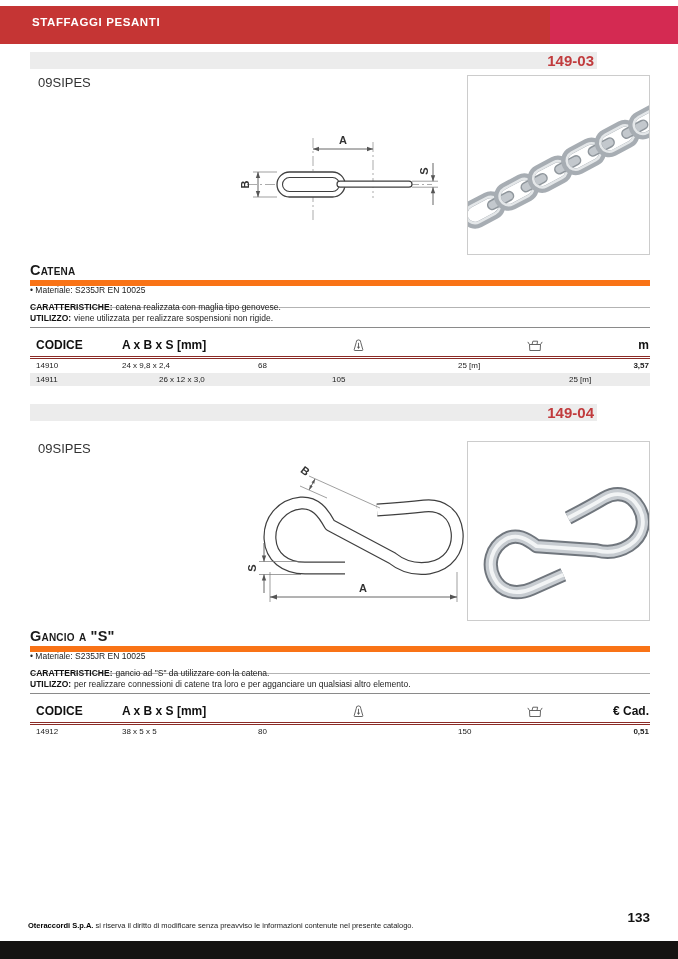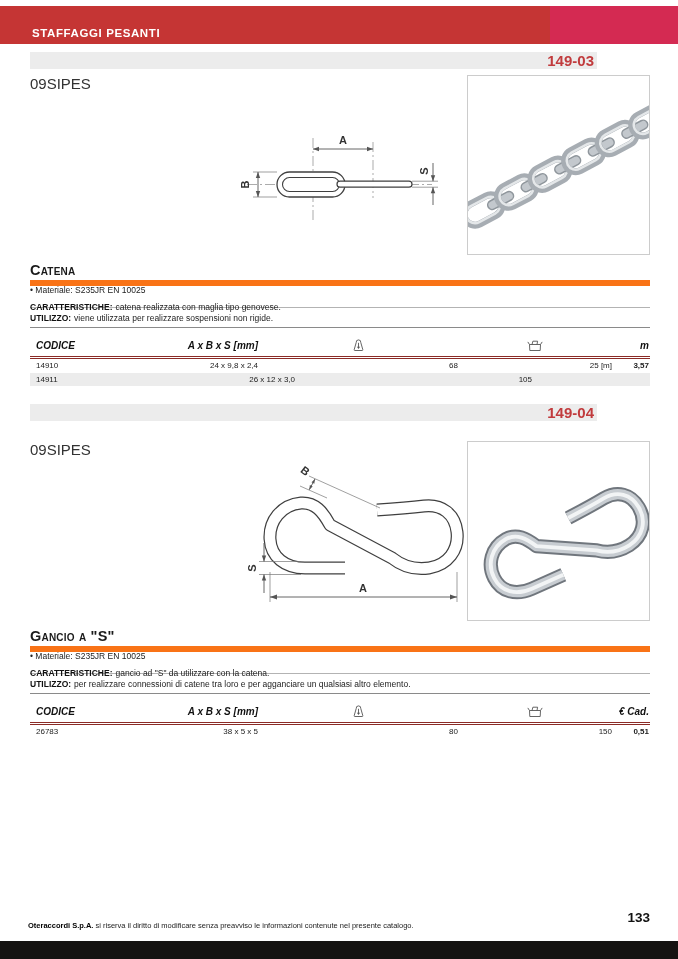--- a/index.html
+++ b/index.html
@@ -5,27 +5,27 @@
   * { margin:0; padding:0; box-sizing:border-box; }
   html,body { background:#888; }
   body { font-family:"Liberation Sans", sans-serif; }
   .page {
     position:relative; width:678px; height:959px; background:#ffffff;
     margin:0 auto; overflow:hidden;
   }
   
   .topbar { position:absolute; left:0; top:6px; width:678px; height:38px; background:#c53534; }
   .topbar-tab { position:absolute; right:0; top:0; width:128px; height:38px; background:#d42a52; }
-  .topbar-title { position:absolute; left:32px; top:21px; color:#ffffff; font-size:11.5px; font-weight:bold; letter-spacing:.6px; }
+  .topbar-title { position:absolute; left:32px; top:10px; color:#ffffff; font-size:11.5px; font-weight:bold; letter-spacing:.6px; }
   
   .refbar { position:absolute; left:30px; width:567px; height:17px; background:#ececec;
             text-align:right; line-height:17px; padding-right:3px;
             color:#c13b3d; font-size:15px; font-weight:bold; }
   .refbar-1 { top:52px; } .refbar-2 { top:404px; }
-  .brand { position:absolute; left:30px; font-size:15px; color:#333; }
+  .brand { position:absolute; left:38px; font-size:13px; color:#333; }
   .brand-1 { top:75px; } .brand-2 { top:441px; }
   
   .photo { position:absolute; left:467px; width:183px; height:180px; background:#fff; border:1px solid #cccccc; }
   .photo-1 { top:75px; } .photo-2 { top:441px; }
   
   .draw1 { position:absolute; left:222px; top:98px; }
   .draw2 { position:absolute; left:243px; top:448px; }
   .dimlabel { font-family:"Liberation Sans", sans-serif; font-size:11px; font-weight:600; fill:#333; }
   
   .sec-title { position:absolute; left:30px; width:620px; font-variant:small-caps;
@@ -37,25 +37,25 @@
   .material-1 { top:285px; } .material-2 { top:651px; }
   .features { position:absolute; left:30px; width:620px; font-size:8.5px; color:#222;
               line-height:11px; padding-bottom:3px; border-bottom:1px solid #8a8a8a; }
   .features-1 { top:302px; } .features-2 { top:668px; }
   .features b { color:#111; }
   .features .val { margin-left:3px;margin-top:22px; }
   
   .ptable { position:absolute; left:30px; width:620px; }
   .ptable-1 { top:334px; } .ptable-2 { top:700px; }
   .trow { display:grid; grid-template-columns:92px 136px 200px 154px 38px; align-items:center; }
-  .thead { height:25px; border-bottom:3px double #8b2b26; font-weight:bold; font-size:10px; color:#111;font-style:italic; }
+  .thead { height:25px; border-bottom:3px double #8b2b26; font-weight:bold; font-size:12px; color:#111; }
   .tbody-row { height:13.5px; font-size:8px; color:#222; }
   .tbody-row.alt { background:#ececec;gap:37px; }
   .c1 { padding-left:6px; text-align:left; }
-  .c2, .c3, .c4 { text-align:right; }
+  .c2, .c3, .c4 { text-align:left; }
   .c5 { text-align:right; padding-right:1px; font-weight:bold; }
   .thead .c5 { font-weight:bold; }
   .icon-cell { display:flex; justify-content:center; align-items:center; }
   
   .footer-note { position:absolute; left:28px; top:921px; font-size:7.5px; color:#222; }
   .footer-note b { color:#000; }
   .page-num { position:absolute; left:450px; top:910px; width:200px; text-align:right;
               font-size:13.5px; font-weight:bold; color:#111; }
   .blackbar { position:absolute; left:0; top:941px; width:678px; height:18px; background:#151312; }
 </style>
@@ -236,21 +236,21 @@
       <div class="c4 icon-cell">
         <svg width="16" height="13" viewBox="0 0 16 13">
           <path d="M2.5,5.5 L13.5,5.5 L13.2,11.5 L2.8,11.5 Z" fill="none" stroke="#555" stroke-width="0.9"></path>
           <path d="M2.5,5.5 L0.8,2.9 M13.5,5.5 L15.2,2.9" fill="none" stroke="#555" stroke-width="0.9"></path>
           <path d="M5,5.5 L5.9,2.2 L10.6,2.2 L10,5.5" fill="none" stroke="#555" stroke-width="0.9"></path>
         </svg>
       </div>
       <div class="c5">€ Cad.</div>
     </div>
     <div class="trow tbody-row">
-      <div class="c1">26783</div>
+      <div class="c1">14912</div>
       <div class="c2">38 x 5 x 5</div>
       <div class="c3">80</div>
       <div class="c4">150</div>
       <div class="c5">0,51</div>
     </div>
   </div>
 
   <div class="footer-note"><b>Oteraccordi S.p.A.</b><span> si riserva il diritto di modificare senza preavviso le informazioni contenute nel presente catalogo.</span></div>
   <div class="page-num">133</div>
   <div class="blackbar"></div>

